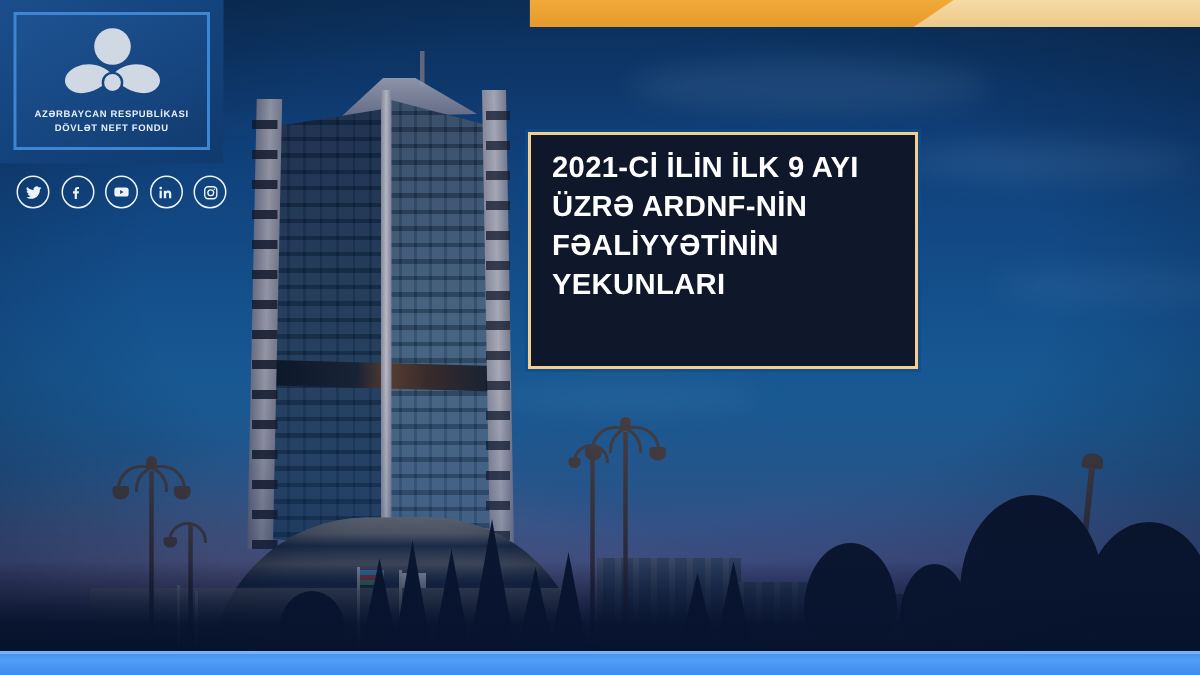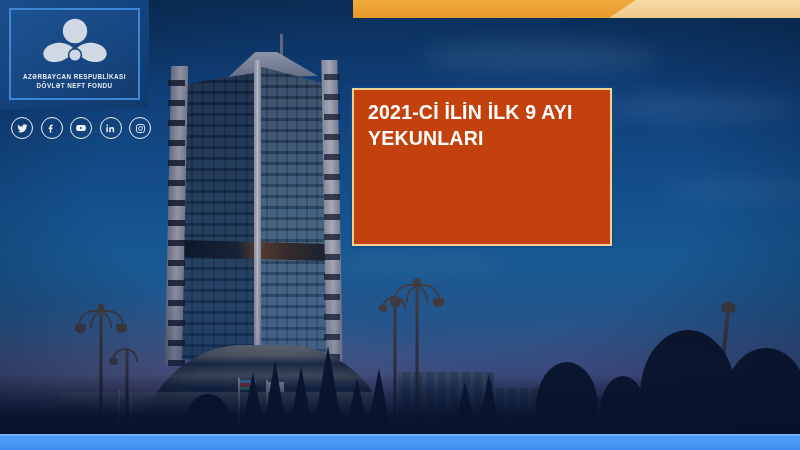--- a/index.html
+++ b/index.html
@@ -197,21 +197,21 @@
   }
   .topbar .seg-b{
     position:absolute;left:256px;top:0;right:0;height:100%;
     background:linear-gradient(180deg,#f6dba6,#ecc887);
     clip-path:polygon(14% 0,100% 0,100% 100%,0 100%);
   }
 
   
   .title-box{
     position:absolute;left:352px;top:88px;width:256px;height:154px;
-    background:#c2410c;
+    background:#0f172a;
     border:2.5px solid #f3d08f;
     box-shadow:0 0 0 2px rgba(17,75,138,.65);
   }
   .title-text{
     position:absolute;left:14px;top:9px;right:10px;
     color:#ffffff;font-weight:700;font-size:19.5px;line-height:1.34;
     letter-spacing:.2px;
   }
 
   
@@ -380,20 +380,22 @@
           <rect x="3.2" y="3.2" width="17.6" height="17.6" rx="5"></rect>
           <circle cx="12" cy="12" r="4.2"></circle>
           <circle cx="17.2" cy="6.9" r="1.1" fill="#eef3f9" stroke="none"></circle>
         </svg>
     </a>
   </div>
 
   <div class="title-box">
     <div class="title-text">
       <div>2021-Cİ İLİN İLK 9 AYI</div>
+      <div>ÜZRƏ ARDNF-NİN</div>
+      <div>FƏALİYYƏTİNİN</div>
       <div>YEKUNLARI</div>
     </div>
   </div>
 
   <div class="bottombar">
     <div class="bottombar-hl"></div>
   </div>
 
 </div>
 

